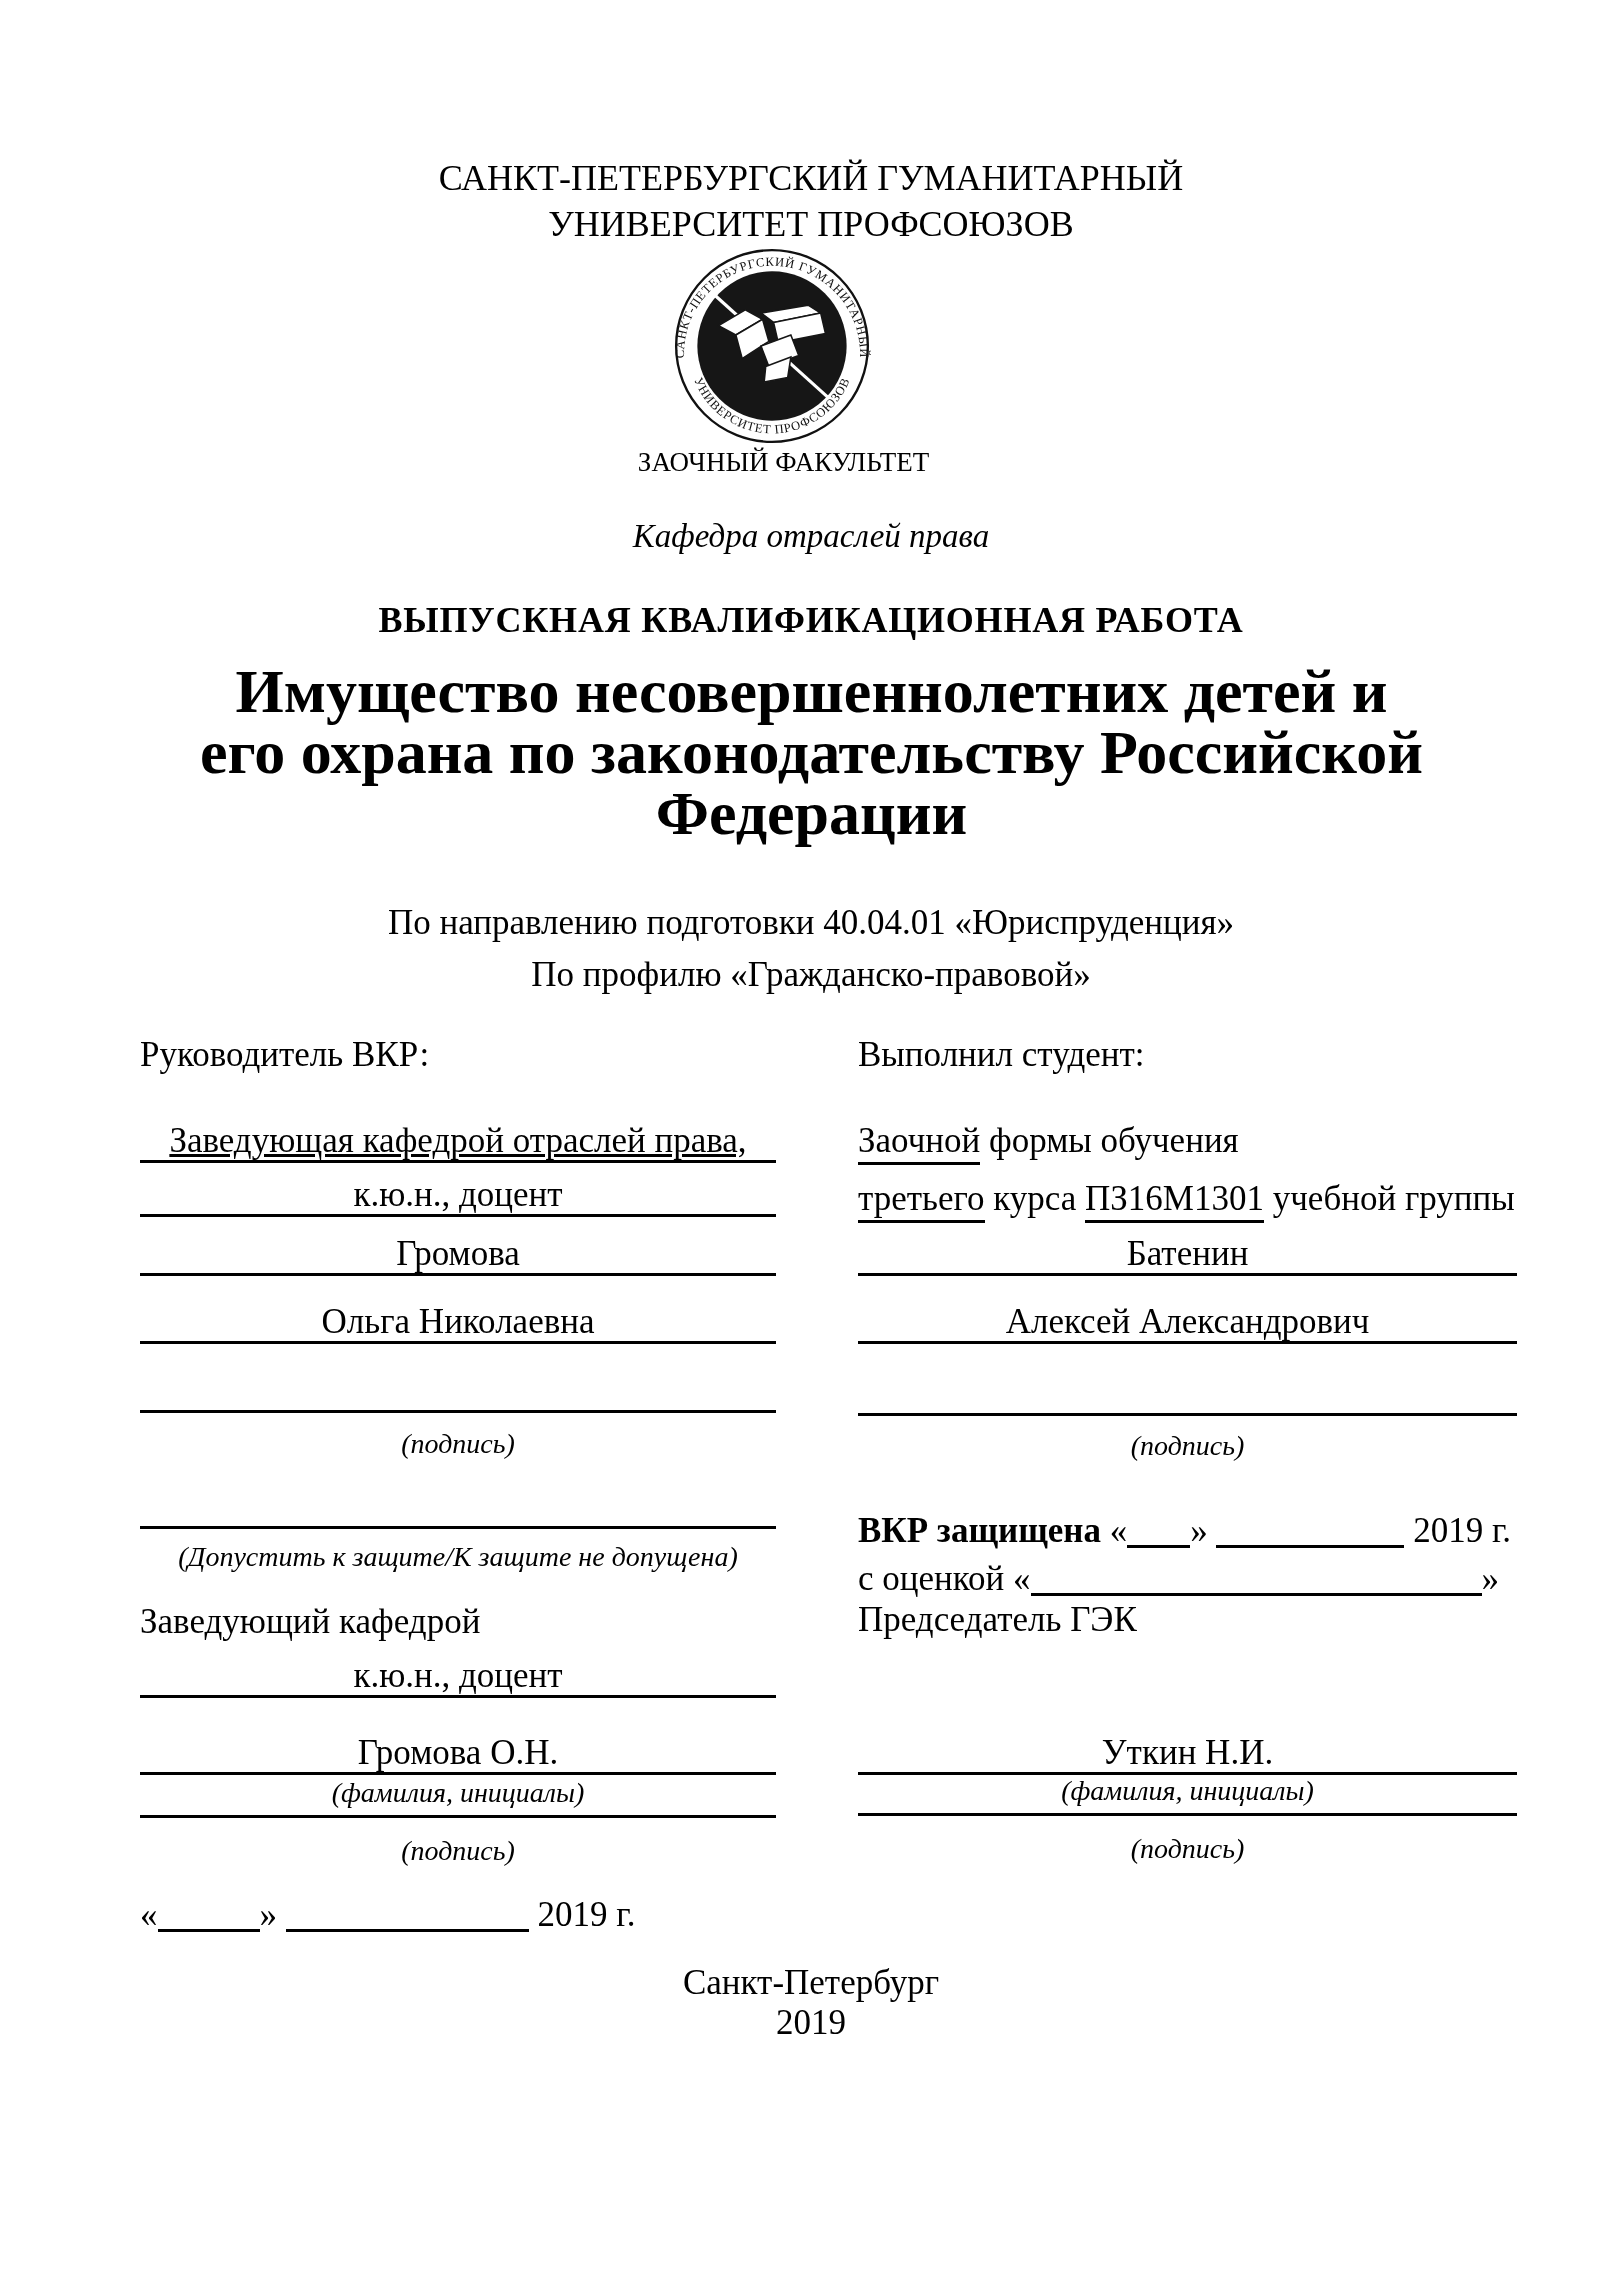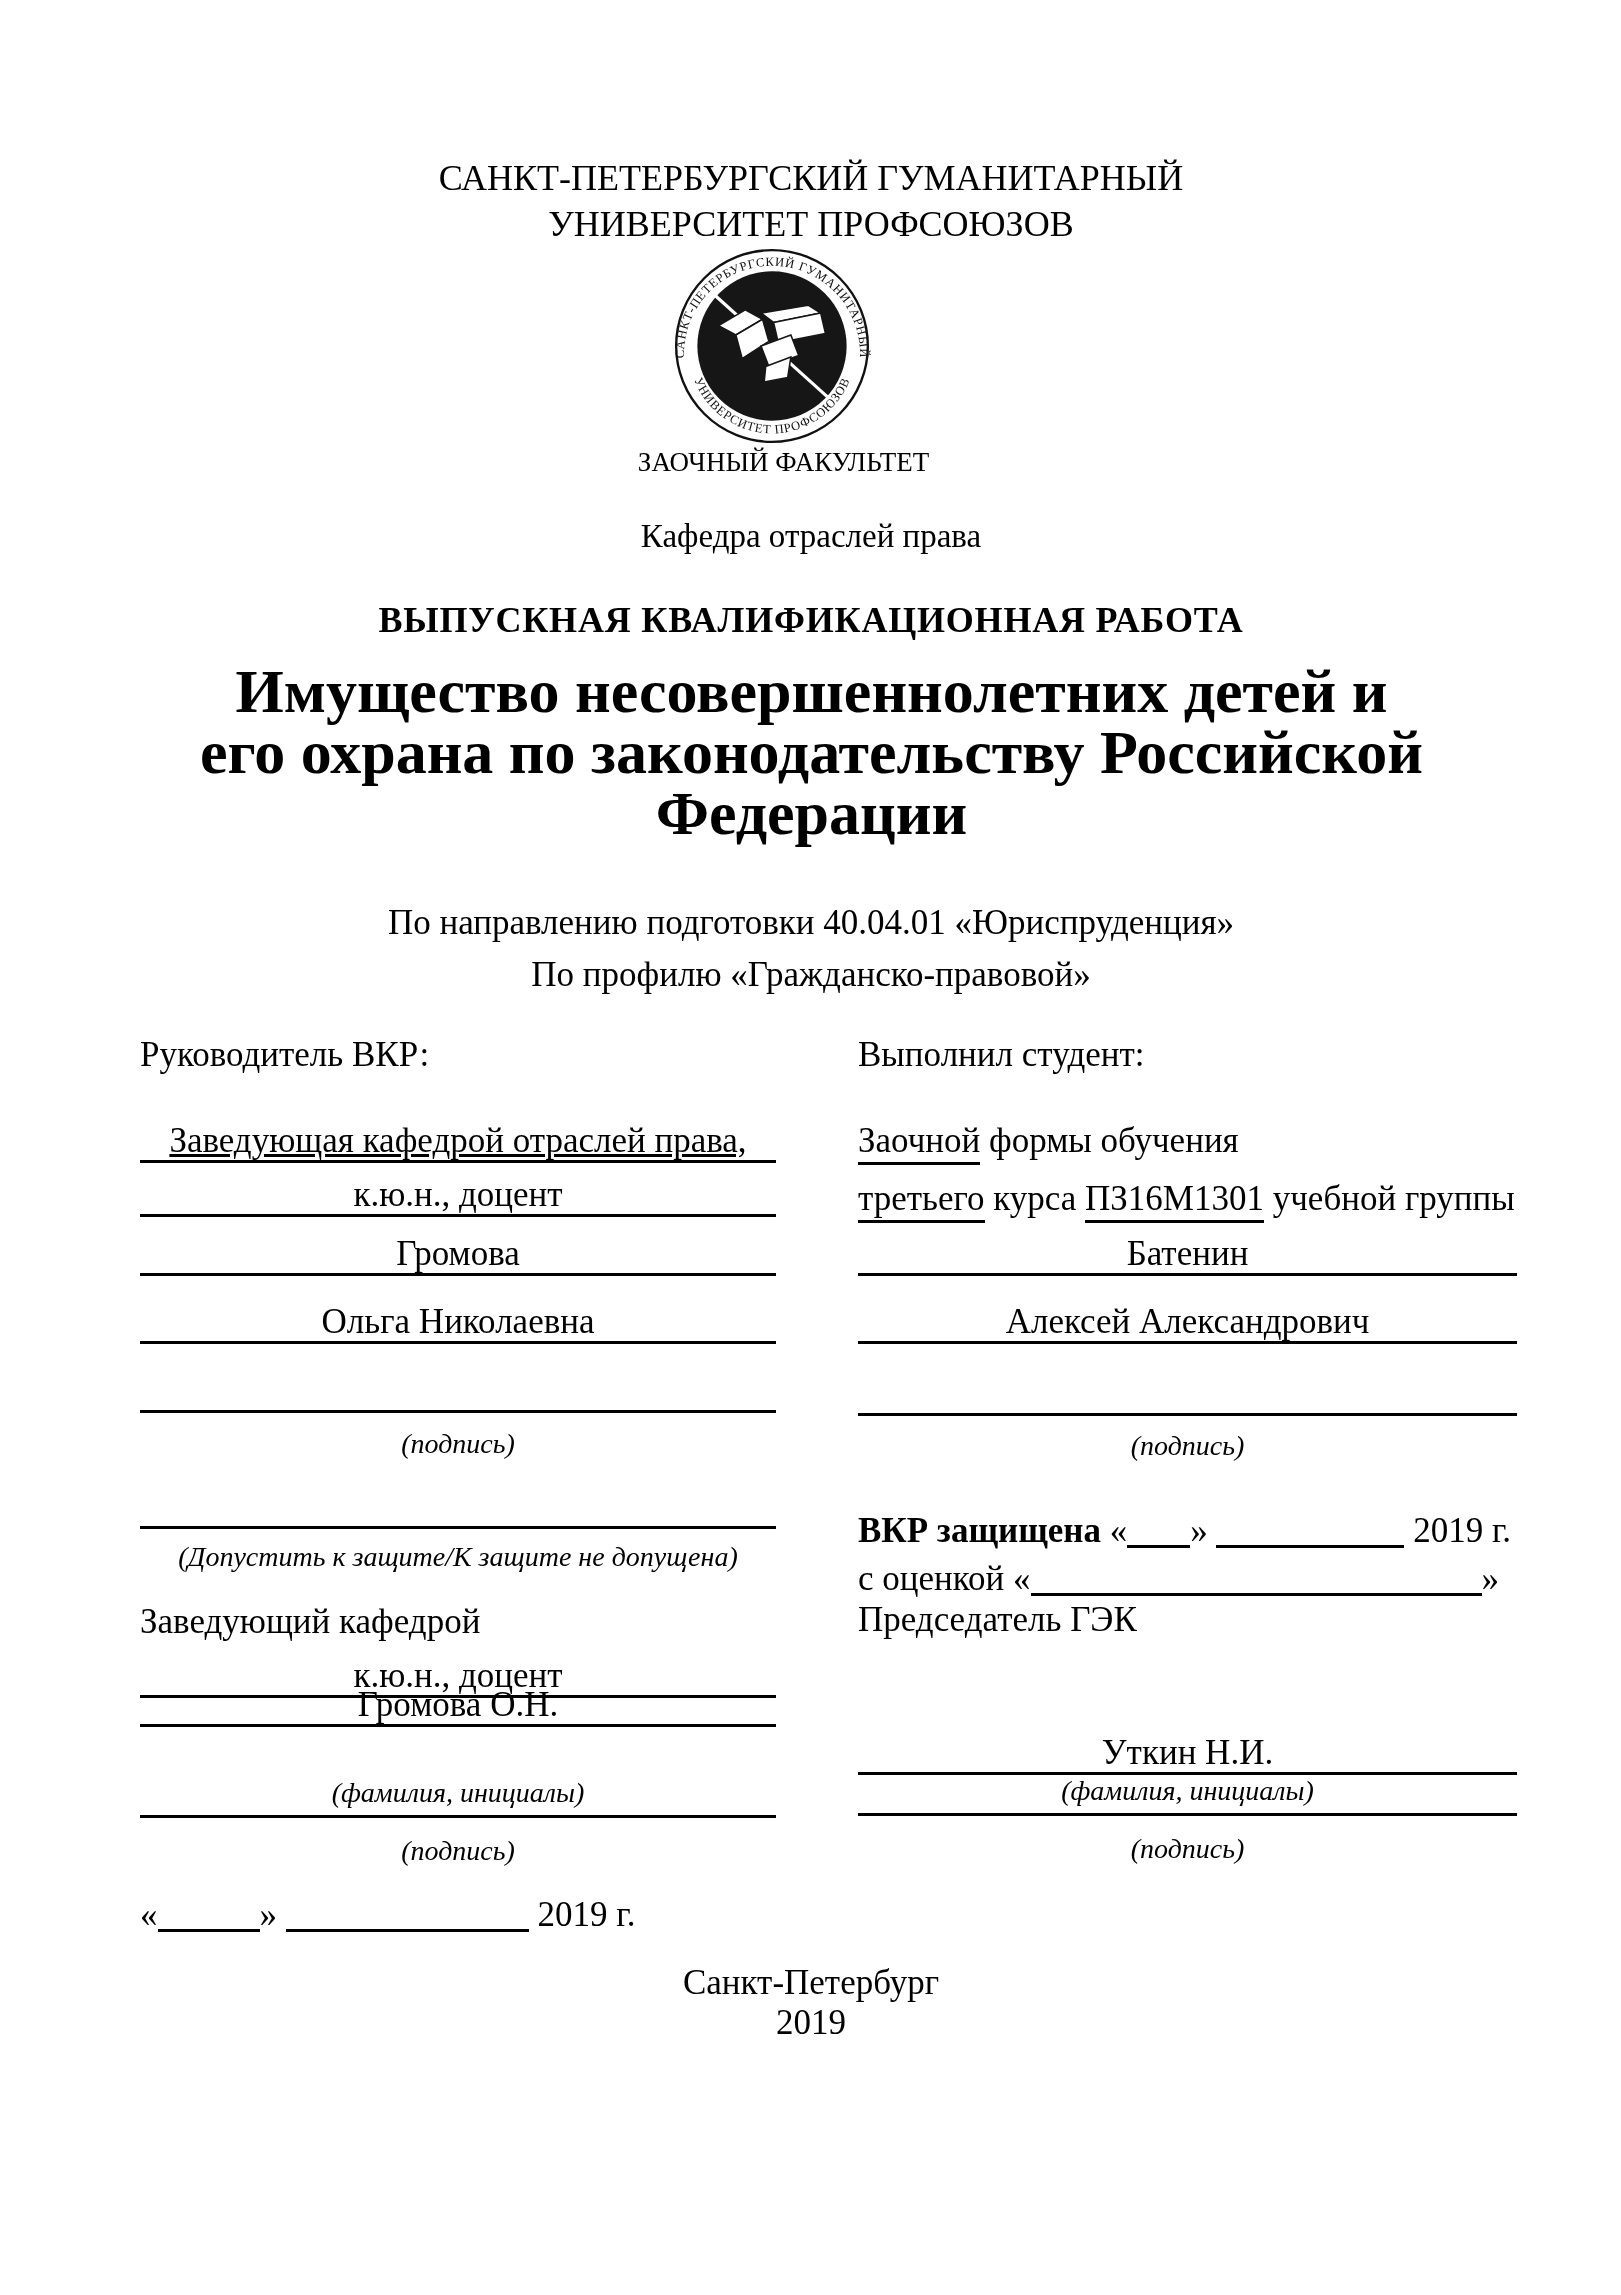--- a/index.html
+++ b/index.html
@@ -62,21 +62,21 @@
           <polygon points="128,96 188,84 194,110 134,122"></polygon>
           <polygon points="112,126 150,112 160,138 122,152"></polygon>
           <polygon points="118,152 150,140 146,166 116,172"></polygon>
         </g>
       </g>
     </svg>
   </div>
 
   <div class="abs center-logo t34" style="top:447px;padding-left:12px;">ЗАОЧНЫЙ ФАКУЛЬТЕТ</div>
 
-  <div class="abs center-page t42" style="top:517px;">Кафедра отраслей права</div>
+  <div class="abs center-page t42" style="top:517px;font-style:italic;">Кафедра отраслей права</div>
 
   <div class="abs center-page t46 bold worktype" style="top:597px;">ВЫПУСКНАЯ КВАЛИФИКАЦИОННАЯ РАБОТА</div>
 
   <div class="abs title" style="top:661px;left:199px;width:1225px;text-align:center;">Имущество несовершеннолетних детей и его охрана по законодательству Российской Федерации</div>
 
   <div class="abs center-page t44" style="top:903px;">По направлению подготовки 40.04.01 «Юриспруденция»</div>
   <div class="abs center-page t44" style="top:955px;">По профилю «Гражданско-правовой»</div>
 
   <div class="abs lcol t44" style="top:1035px;">Руководитель ВКР:</div>
 
@@ -88,21 +88,21 @@
 
   <div class="abs lcol hr" style="top:1410px;"></div>
   <div class="abs lcol caption" style="top:1427px;">(подпись)</div>
 
   <div class="abs lcol hr" style="top:1526px;"></div>
   <div class="abs lcol caption" style="top:1540px;">(Допустить к защите/К защите не допущена)</div>
 
   <div class="abs lcol t44" style="top:1602px;">Заведующий кафедрой</div>
   <div class="abs lcol t44 row-u" style="top:1656px;">к.ю.н., доцент</div>
 
-  <div class="abs lcol t44 row-u" style="top:1685px;">Громова О.Н.</div>
+  <div class="abs lcol t44 row-u" style="top:1733px;">Громова О.Н.</div>
   <div class="abs lcol caption" style="top:1776px;">(фамилия, инициалы)</div>
 
   <div class="abs lcol hr" style="top:1815px;"></div>
   <div class="abs lcol caption" style="top:1834px;">(подпись)</div>
 
   <div class="abs lcol t44" style="top:1894px;">
     <span>«</span><span class="bl" style="width:102px;"></span><span>»</span>
     <span class="bl" style="width:243px;"></span>
     <span>2019 г.</span>
   </div>

